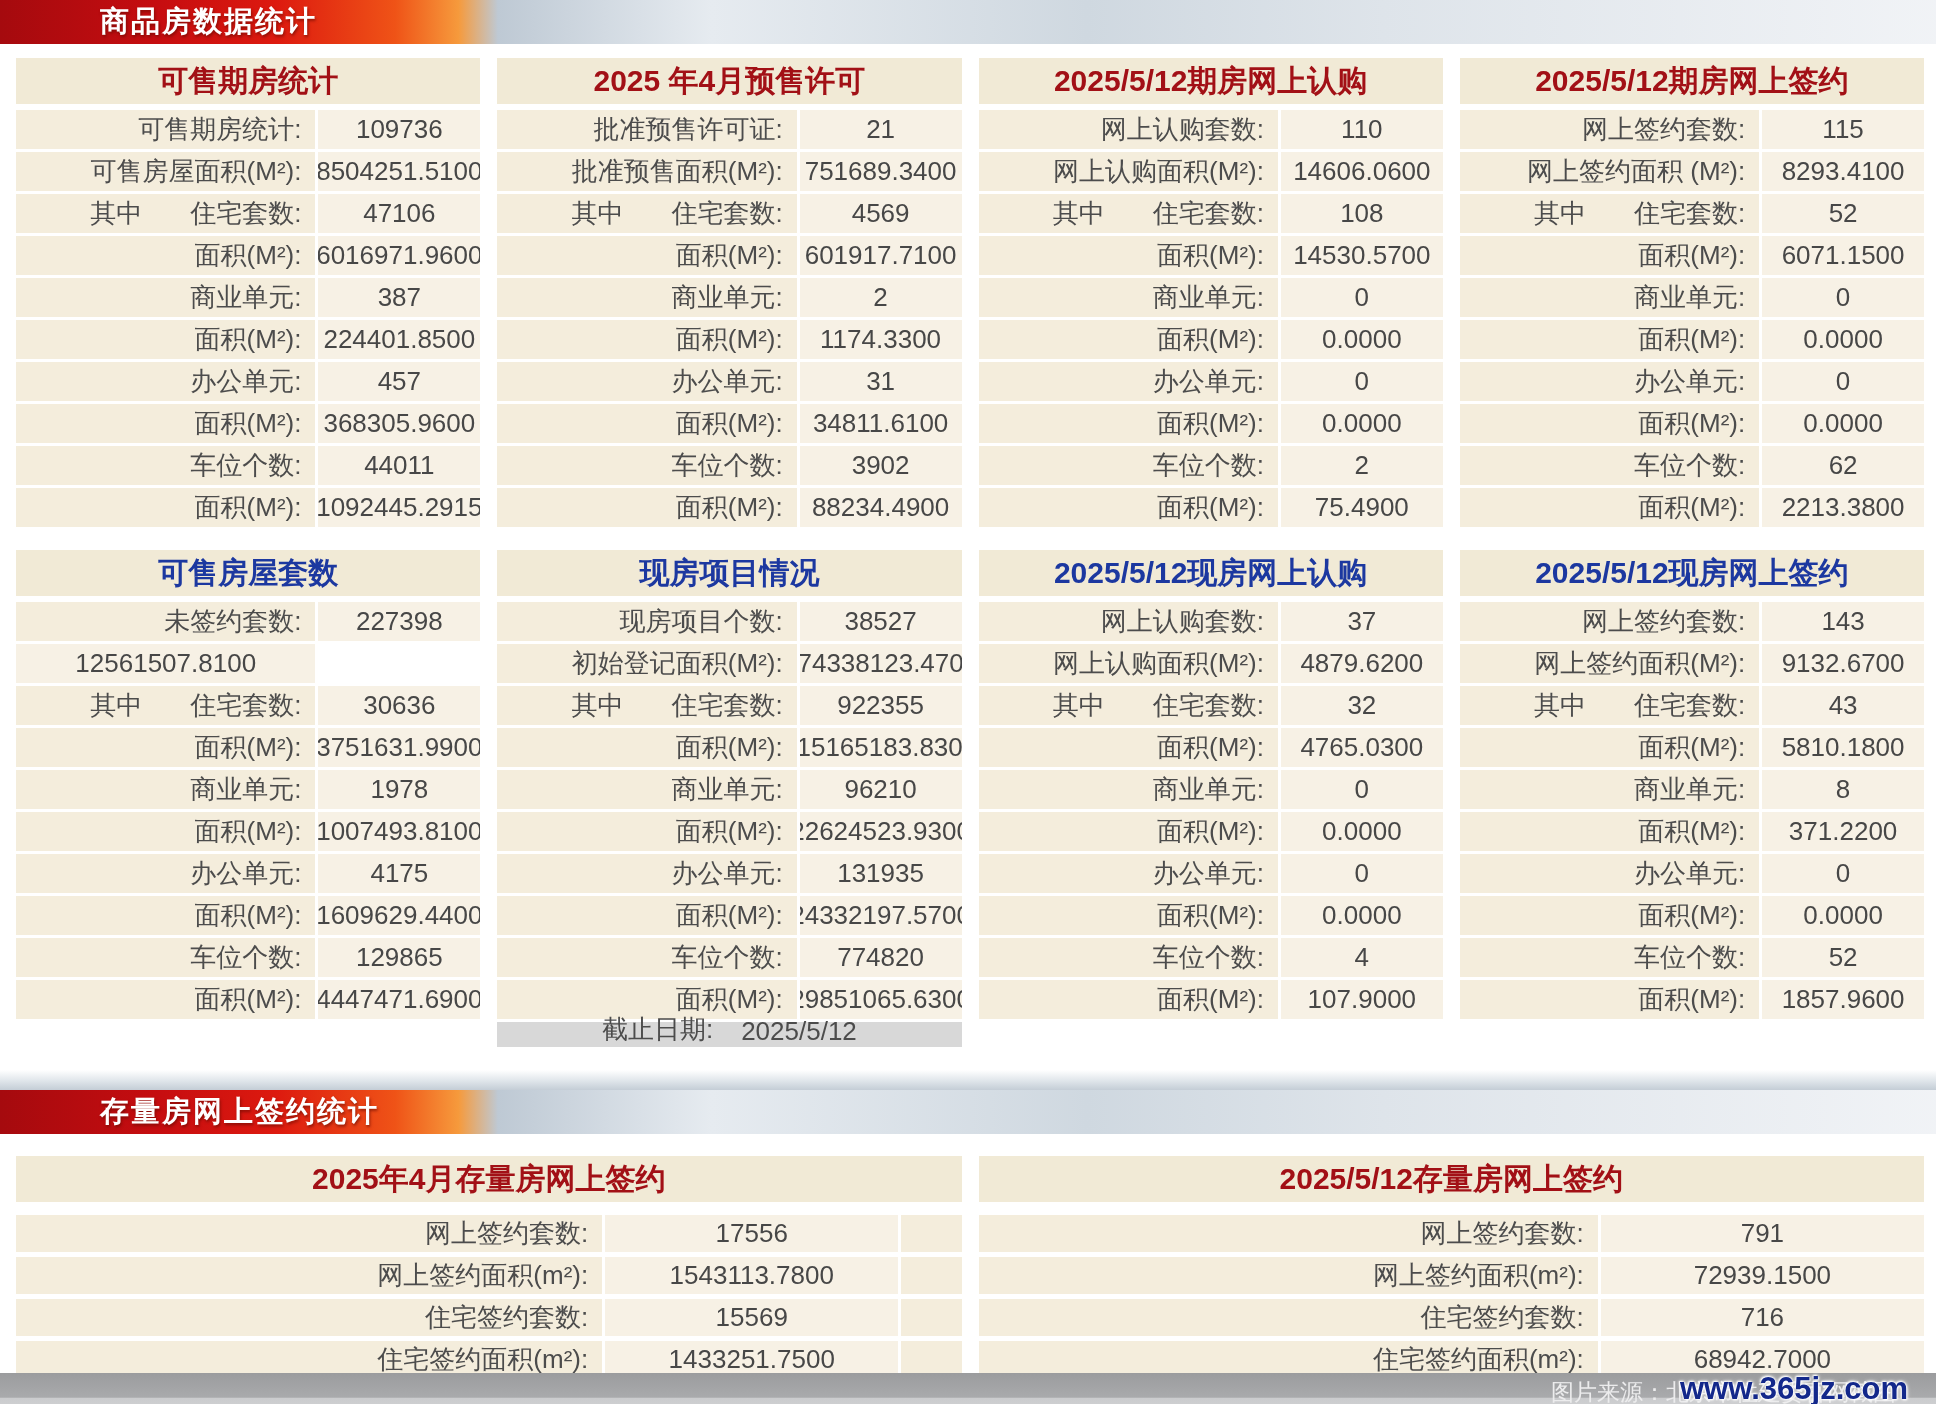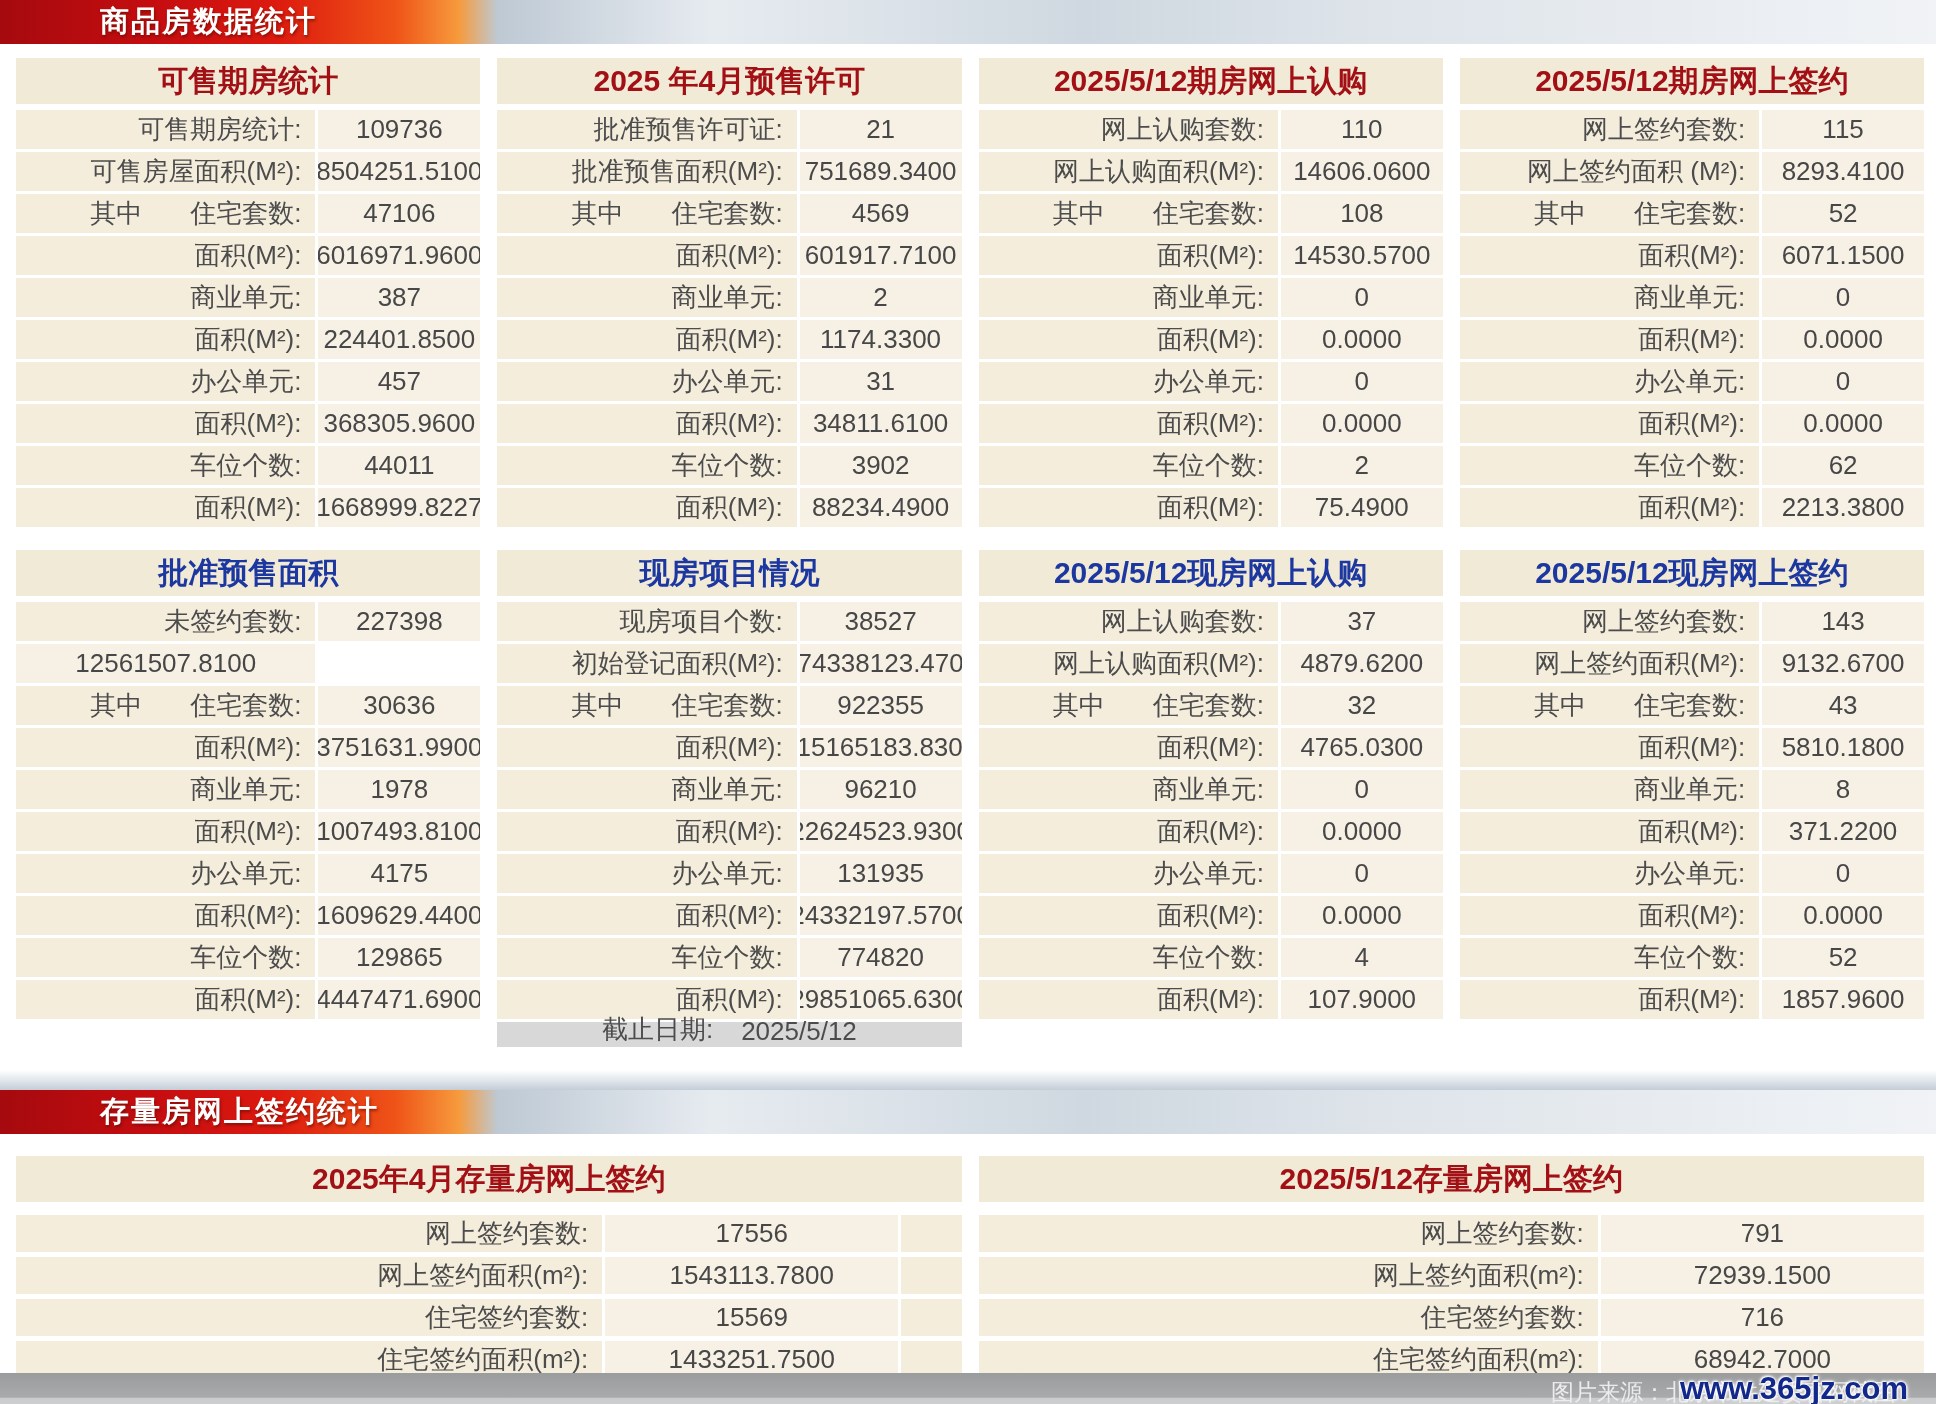--- a/index.html
+++ b/index.html
@@ -152,21 +152,21 @@
 
       <span class="rlabel">车位个数:</span>
     </div>
     <div class="cell value-cell">44011</div>
   </div>
           <div class="s-row">
     <div class="cell label-cell">
 
       <span class="rlabel">面积(M²):</span>
     </div>
-    <div class="cell value-cell">1668999.8227</div>
+    <div class="cell value-cell">1092445.2915</div>
   </div>
         </div>
   </div>
       <div class="panel">
     <div class="panel-header">
       <span class="panel-title red">2025 年4月预售许可</span>
     </div>
     <div class="panel-rows">
           <div class="s-row">
     <div class="cell label-cell">
@@ -391,21 +391,21 @@
       <span class="rlabel">面积(M²):</span>
     </div>
     <div class="cell value-cell">2213.3800</div>
   </div>
         </div>
   </div>
     </div>
   <div class="grid" id="grid2">
       <div class="panel">
     <div class="panel-header">
-      <span class="panel-title blue">批准预售面积</span>
+      <span class="panel-title blue">可售房屋套数</span>
     </div>
     <div class="panel-rows">
           <div class="s-row">
     <div class="cell label-cell">
 
       <span class="rlabel">未签约套数:</span>
     </div>
     <div class="cell value-cell">227398</div>
   </div>
           <div class="s-row">

